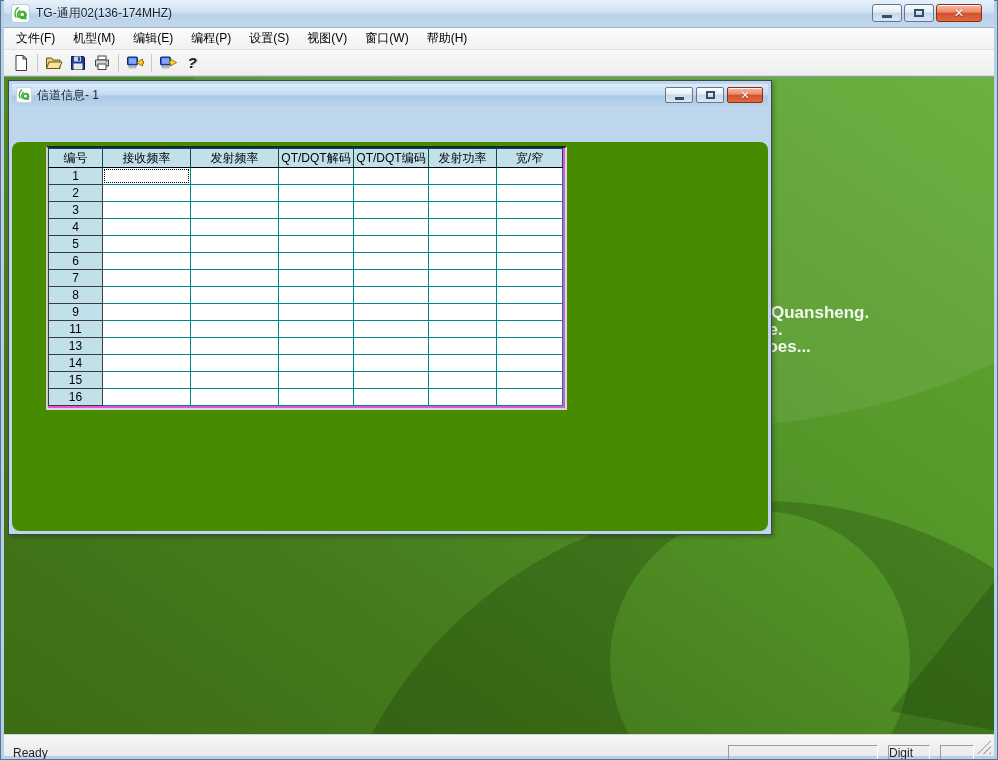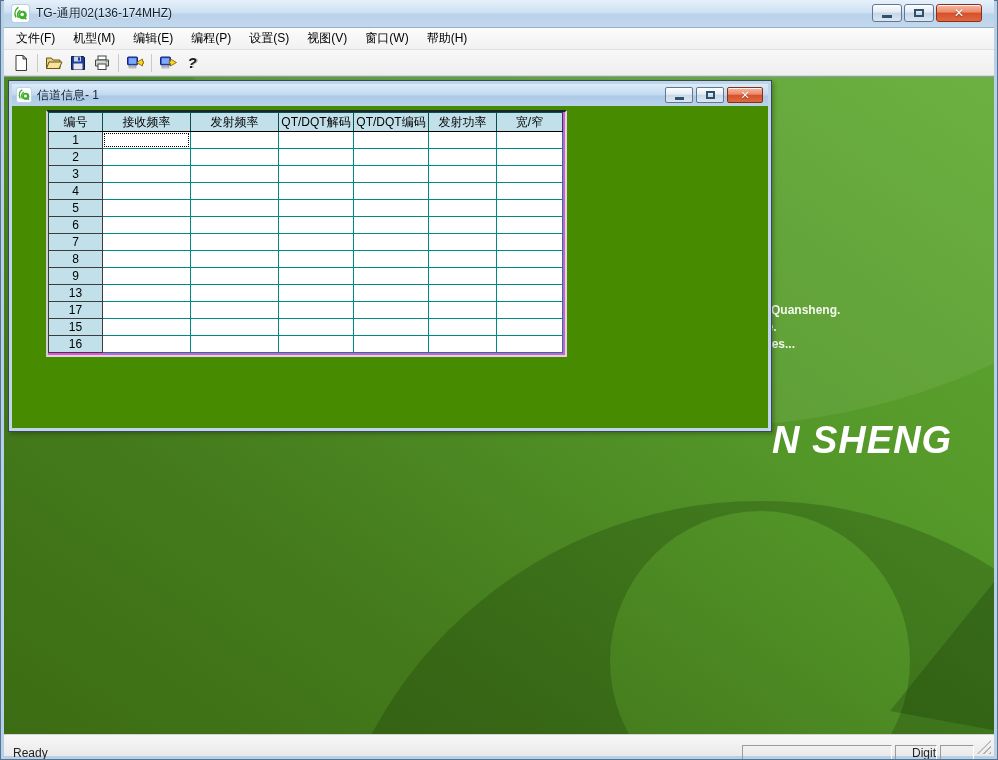--- a/index.html
+++ b/index.html
@@ -39,63 +39,63 @@
               border:1px solid transparent; }
   .tool-btn svg { width:18px; height:18px; }
   .tool-sep { width:1px; height:18px; background:#c9c9c9; margin:0 4px; }
 
   
   .mdi { flex:1 1 auto; position:relative; overflow:hidden; border-top:1px solid #8a9eb0;
          background:linear-gradient(215deg,#61ab33 0%,#549729 38%,#447a1c 72%,#3c6c13 100%); }
   .sheen { position:absolute; right:-210px; top:-330px; width:1010px; height:680px;
            border-radius:50%; background:rgba(255,255,255,.07); }
   .q-mark { position:absolute; left:0; top:0; width:990px; height:658px; }
-  .brand-frag { position:absolute; color:#f3f8ee; font-weight:bold; font-size:12px; white-space:nowrap; }
+  .brand-frag { position:absolute; color:#f3f8ee; font-weight:bold; font-size:17px; white-space:nowrap; }
   .brand-big { position:absolute; color:#fff; font-weight:bold; font-style:italic; font-size:38px;
                letter-spacing:1px; white-space:nowrap; }
 
   
-  .child-window { position:absolute; left:4px; top:3px; width:764px; height:352px;
+  .child-window { position:absolute; left:4px; top:3px; width:764px; height:455px;
                   border:1px solid #3d474f; background:#bdd6ec; padding:3px;
-                  display:flex; flex-direction:column; box-shadow:2px 2px 4px rgba(0,0,0,.25); }
+                  display:flex; flex-direction:column; box-shadow:2px 2px 4px rgba(0,0,0,.25);gap:36px; }
   .child-titlebar { height:22px; flex:0 0 22px; position:relative; display:flex; align-items:center;
                     padding-left:4px; background:linear-gradient(#dcecfa,#c2daf0 48%,#abc9e6 55%,#bad3ea); }
   .child-titlebar .app-icon { width:16px; height:16px; margin-right:5px; flex:0 0 16px; }
   .child-title-text { color:#18242f; }
   .child-controls { position:absolute; right:5px; top:3px; display:flex; gap:3px; }
   .cwin-btn { height:16px; border:1px solid #61788e; border-radius:2px; display:flex; align-items:center;
               justify-content:center; background:linear-gradient(#fdfeff,#e4edf5 45%,#c8d8e8 50%,#dbe7f2);
               box-shadow:inset 0 1px 0 rgba(255,255,255,.85); }
   .cwin-btn.min { width:28px; } .cwin-btn.max { width:28px; }
   .cwin-btn.close { width:36px; border-color:#8c2e12;
               background:linear-gradient(#f6b7a5,#ec8a6a 45%,#d4502b 50%,#de6a40); }
   .cglyph-min { width:9px; height:3px; background:#31506b; margin-top:6px; }
   .cglyph-max { width:9px; height:8px; border:2px solid #31506b; }
   .cglyph-close { color:#fff; font-weight:bold; font-size:11px; text-shadow:0 1px 1px rgba(0,0,0,.4); }
-  .child-client { flex:1 1 auto; position:relative; background:#478c00; }
+  .child-client { flex:1 1 auto; position:relative; background:#478c00;border-radius:8px; }
 
   
   .table-wrap { position:absolute; left:34px; top:4px;
                 border-top:2px solid #17262e; border-left:2px solid #d0d0d0;
                 border-right:2px solid #dadada; border-bottom:2px solid #dadada; background:#fff; }
   .magenta-edge { border-right:2px solid #e94fe2; border-bottom:2px solid #e94fe2; }
   table.grid { border-collapse:collapse; table-layout:fixed; font-size:12px; }
   table.grid th, table.grid td { padding:0; text-align:center; overflow:hidden; white-space:nowrap; }
   table.grid thead th { background:#c2e0ea; height:19px; font-weight:normal;
                         border:1px solid #0c4e4c; border-bottom:1px solid #000; }
   table.grid tbody th { background:#c2e0ea; height:17px; font-weight:normal; border:1px solid #3c3c3c; }
   table.grid td { background:#fff; height:17px; border:1px solid #008a87; position:relative; }
   td.focused::after { content:""; position:absolute; inset:1px; border:1px dotted #000; }
 
   
   .statusbar { height:22px; flex:0 0 22px; display:flex; align-items:center; padding:14px 3px 0 9px;
                background:linear-gradient(#f7f7f7,#eaeaea); border-top:1px solid #d2d2d2; color:#222; }
   .status-left { flex:1 1 auto; }
   .status-panel { height:16px; border:1px solid; border-color:#9b9b9b #fff #fff #9b9b9b;
-                  display:flex; align-items:center; justify-content:flex-end; margin-right:3px; }
+                  display:flex; align-items:center; justify-content:flex-start; margin-right:3px;margin-left:7px; }
   .p-wide { width:150px; } .p-mode { width:42px; } .p-small { width:34px; }
   .resize-grip { width:14px; height:14px; align-self:flex-end; margin-bottom:2px;
                  background:repeating-linear-gradient(315deg,#b0b0b0 0 1.5px,transparent 1.5px 4.5px);
                  clip-path:polygon(100% 0,100% 100%,0 100%); }
 </style>
 </head>
 <body>
 
 <div class="app">
 
@@ -195,21 +195,20 @@
 
   <div class="mdi">
     <div class="sheen"></div>
     <svg class="q-mark" viewBox="0 0 990 658">
       <path fill-rule="evenodd" fill="rgba(8,38,0,0.22)" d="M316,864 a440,440 0 1,0 880,0 a440,440 0 1,0 -880,0 M606,584 a150,150 0 1,0 300,0 a150,150 0 1,0 -300,0"></path>
       <path d="M886,634 L994,500 L994,654 Z" fill="rgba(8,38,0,0.22)"></path>
     </svg>
     <div class="brand-frag" style="left:767px; top:226px;">Quansheng.</div>
     <div class="brand-frag" style="left:758px; top:243px;">re.</div>
     <div class="brand-frag" style="left:753px; top:260px;">goes...</div>
-    <div class="brand-big" style="left:768px; top:342px;">N SHENG</div>
 
     <div class="child-window">
       <div class="child-titlebar">
         <svg class="app-icon" viewBox="0 0 18 18">
           <rect x="0.5" y="0.5" width="17" height="17" rx="3" fill="#ffffff" stroke="#b9cfe4"></rect>
           <g fill="none" stroke="#3fae2a" stroke-linecap="round">
             <path d="M4.6 12.2 A7 7 0 0 1 6.6 3.4" stroke-width="1.4"></path>
             <path d="M7 12.6 A5 5 0 0 1 8.4 6.2" stroke-width="1.4"></path>
           </g>
           <circle cx="11" cy="10.5" r="4" fill="#3fae2a"></circle>
@@ -329,30 +328,39 @@
                   <tr>
                     <th>9</th>
                     <td></td>
                     <td></td>
                     <td></td>
                     <td></td>
                     <td></td>
                     <td></td>
                   </tr>
                   <tr>
+                    <th>11</th>
+                    <td></td>
+                    <td></td>
+                    <td></td>
+                    <td></td>
+                    <td></td>
+                    <td></td>
+                  </tr>
+                  <tr>
                     <th>13</th>
                     <td></td>
                     <td></td>
                     <td></td>
                     <td></td>
                     <td></td>
                     <td></td>
                   </tr>
                   <tr>
-                    <th>17</th>
+                    <th>14</th>
                     <td></td>
                     <td></td>
                     <td></td>
                     <td></td>
                     <td></td>
                     <td></td>
                   </tr>
                   <tr>
                     <th>15</th>
                     <td></td>

